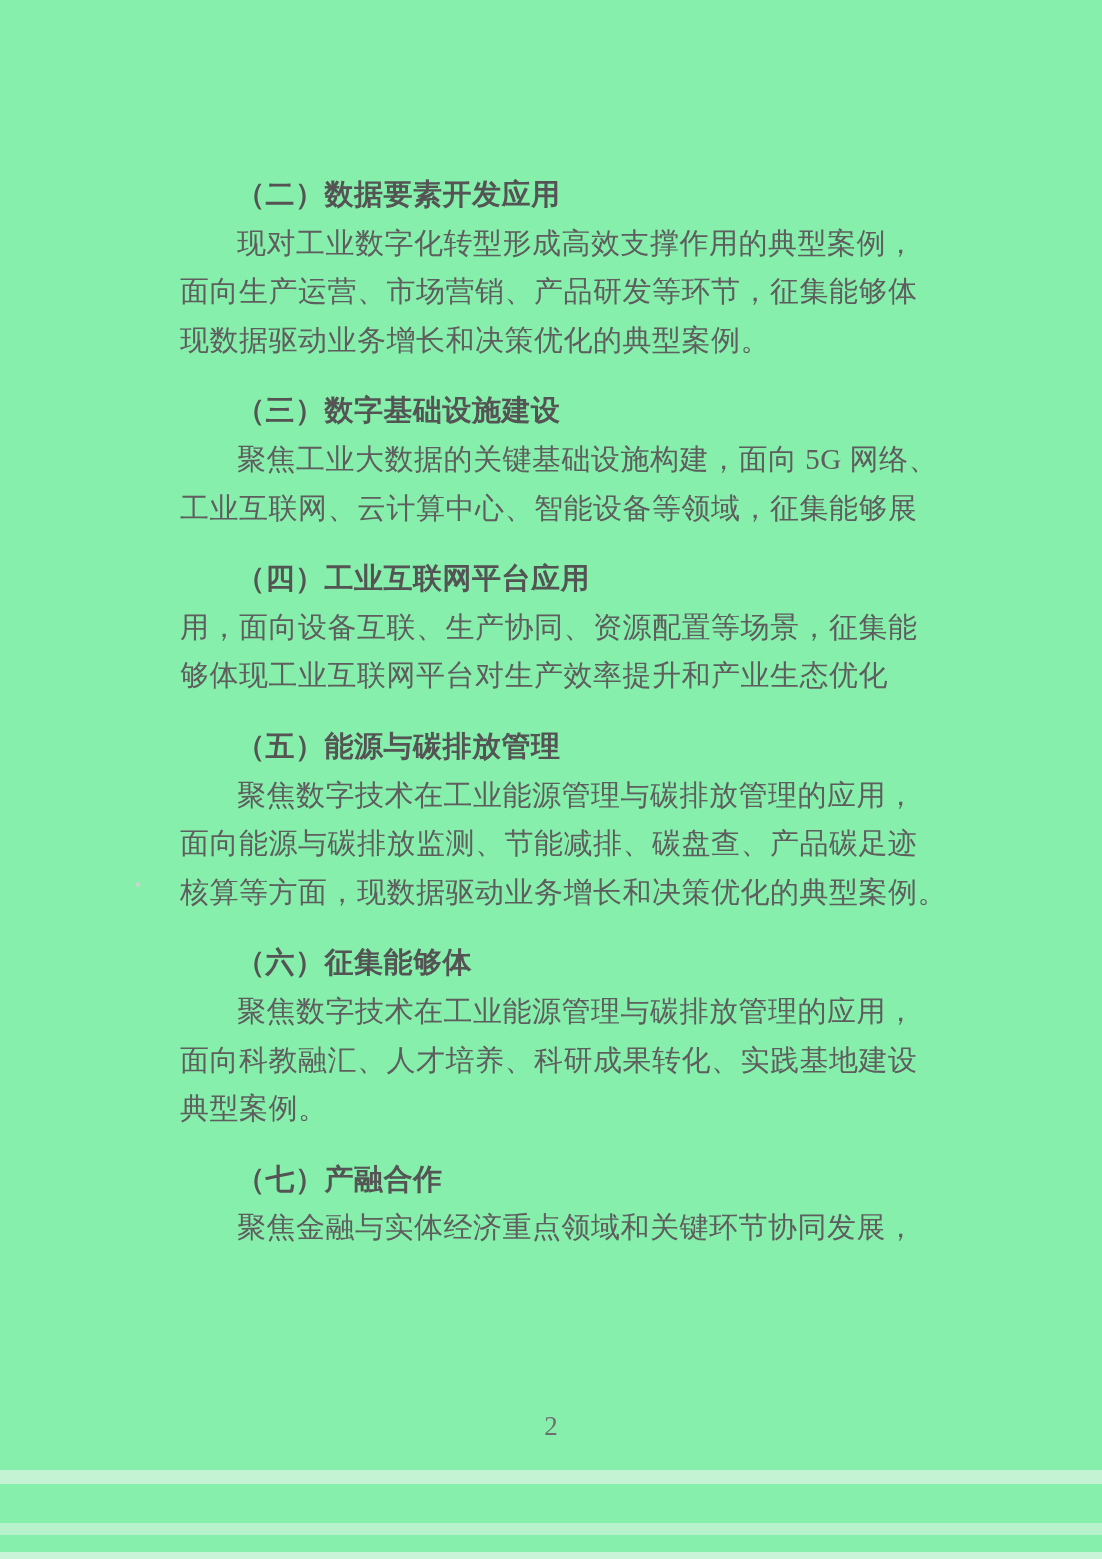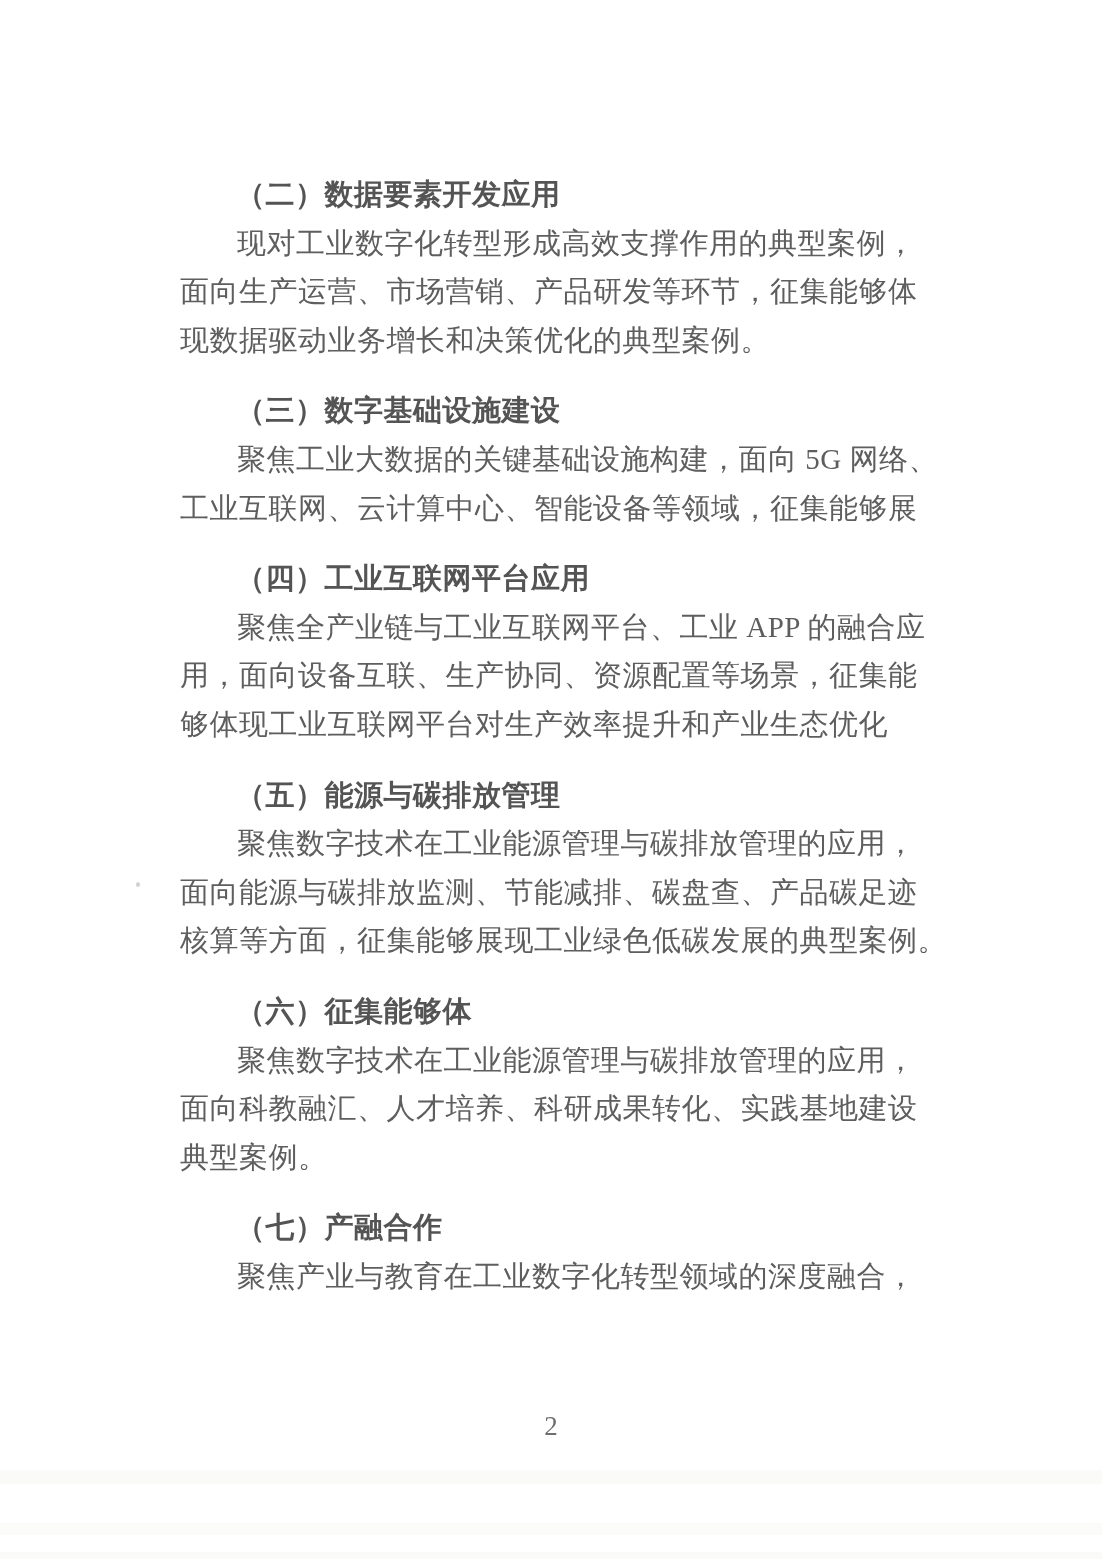--- a/index.html
+++ b/index.html
@@ -4,21 +4,21 @@
 <style>
   html, body {
     margin: 0;
     padding: 0;
     background: #e8e8e8;
   }
   .page {
     position: relative;
     width: 1102px;
     height: 1559px;
-    background: #ffffff;
+    background: #86efac;
     overflow: hidden;
     font-family: "Liberation Serif", "DejaVu Serif", serif;
   }
   .content {
     position: absolute;
     left: 180px;
     top: 170px;
     width: 732px;
   }
   .line {
@@ -79,33 +79,32 @@
 <div class="page">
   <div class="content">
     <div class="line heading">（二）数据要素开发应用</div>
     <div class="line body first">现对工业数字化转型形成高效支撑作用的典型案例，</div>
     <div class="line body">面向生产运营、市场营销、产品研发等环节，征集能够体</div>
     <div class="line body last">现数据驱动业务增长和决策优化的典型案例。</div>
     <div class="line heading">（三）数字基础设施建设</div>
     <div class="line body first">聚焦工业大数据的关键基础设施构建，面向 5G 网络、</div>
     <div class="line body">工业互联网、云计算中心、智能设备等领域，征集能够展</div>
     <div class="line heading">（四）工业互联网平台应用</div>
-    <div class="line body first">聚焦全产业链与工业互联网平台、工业 APP 的融合应</div>
     <div class="line body">用，面向设备互联、生产协同、资源配置等场景，征集能</div>
     <div class="line body">够体现工业互联网平台对生产效率提升和产业生态优化</div>
     <div class="line heading">（五）能源与碳排放管理</div>
     <div class="line body first">聚焦数字技术在工业能源管理与碳排放管理的应用，</div>
     <div class="line body">面向能源与碳排放监测、节能减排、碳盘查、产品碳足迹</div>
-    <div class="line body last">核算等方面，征集能够展现工业绿色低碳发展的典型案例。</div>
+    <div class="line body last">核算等方面，现数据驱动业务增长和决策优化的典型案例。</div>
     <div class="line heading">（六）征集能够体</div>
     <div class="line body first">聚焦数字技术在工业能源管理与碳排放管理的应用，</div>
     <div class="line body">面向科教融汇、人才培养、科研成果转化、实践基地建设</div>
     <div class="line body last">典型案例。</div>
     <div class="line heading">（七）产融合作</div>
-    <div class="line body first last">聚焦产业与教育在工业数字化转型领域的深度融合，</div>
+    <div class="line body first last">聚焦金融与实体经济重点领域和关键环节协同发展，</div>
   </div>
 
   <div class="page-number">2</div>
 
   <div class="speck"></div>
   <div class="scan-band band-1"></div>
   <div class="scan-band band-2"></div>
   <div class="scan-band band-3"></div>
 </div>
 

